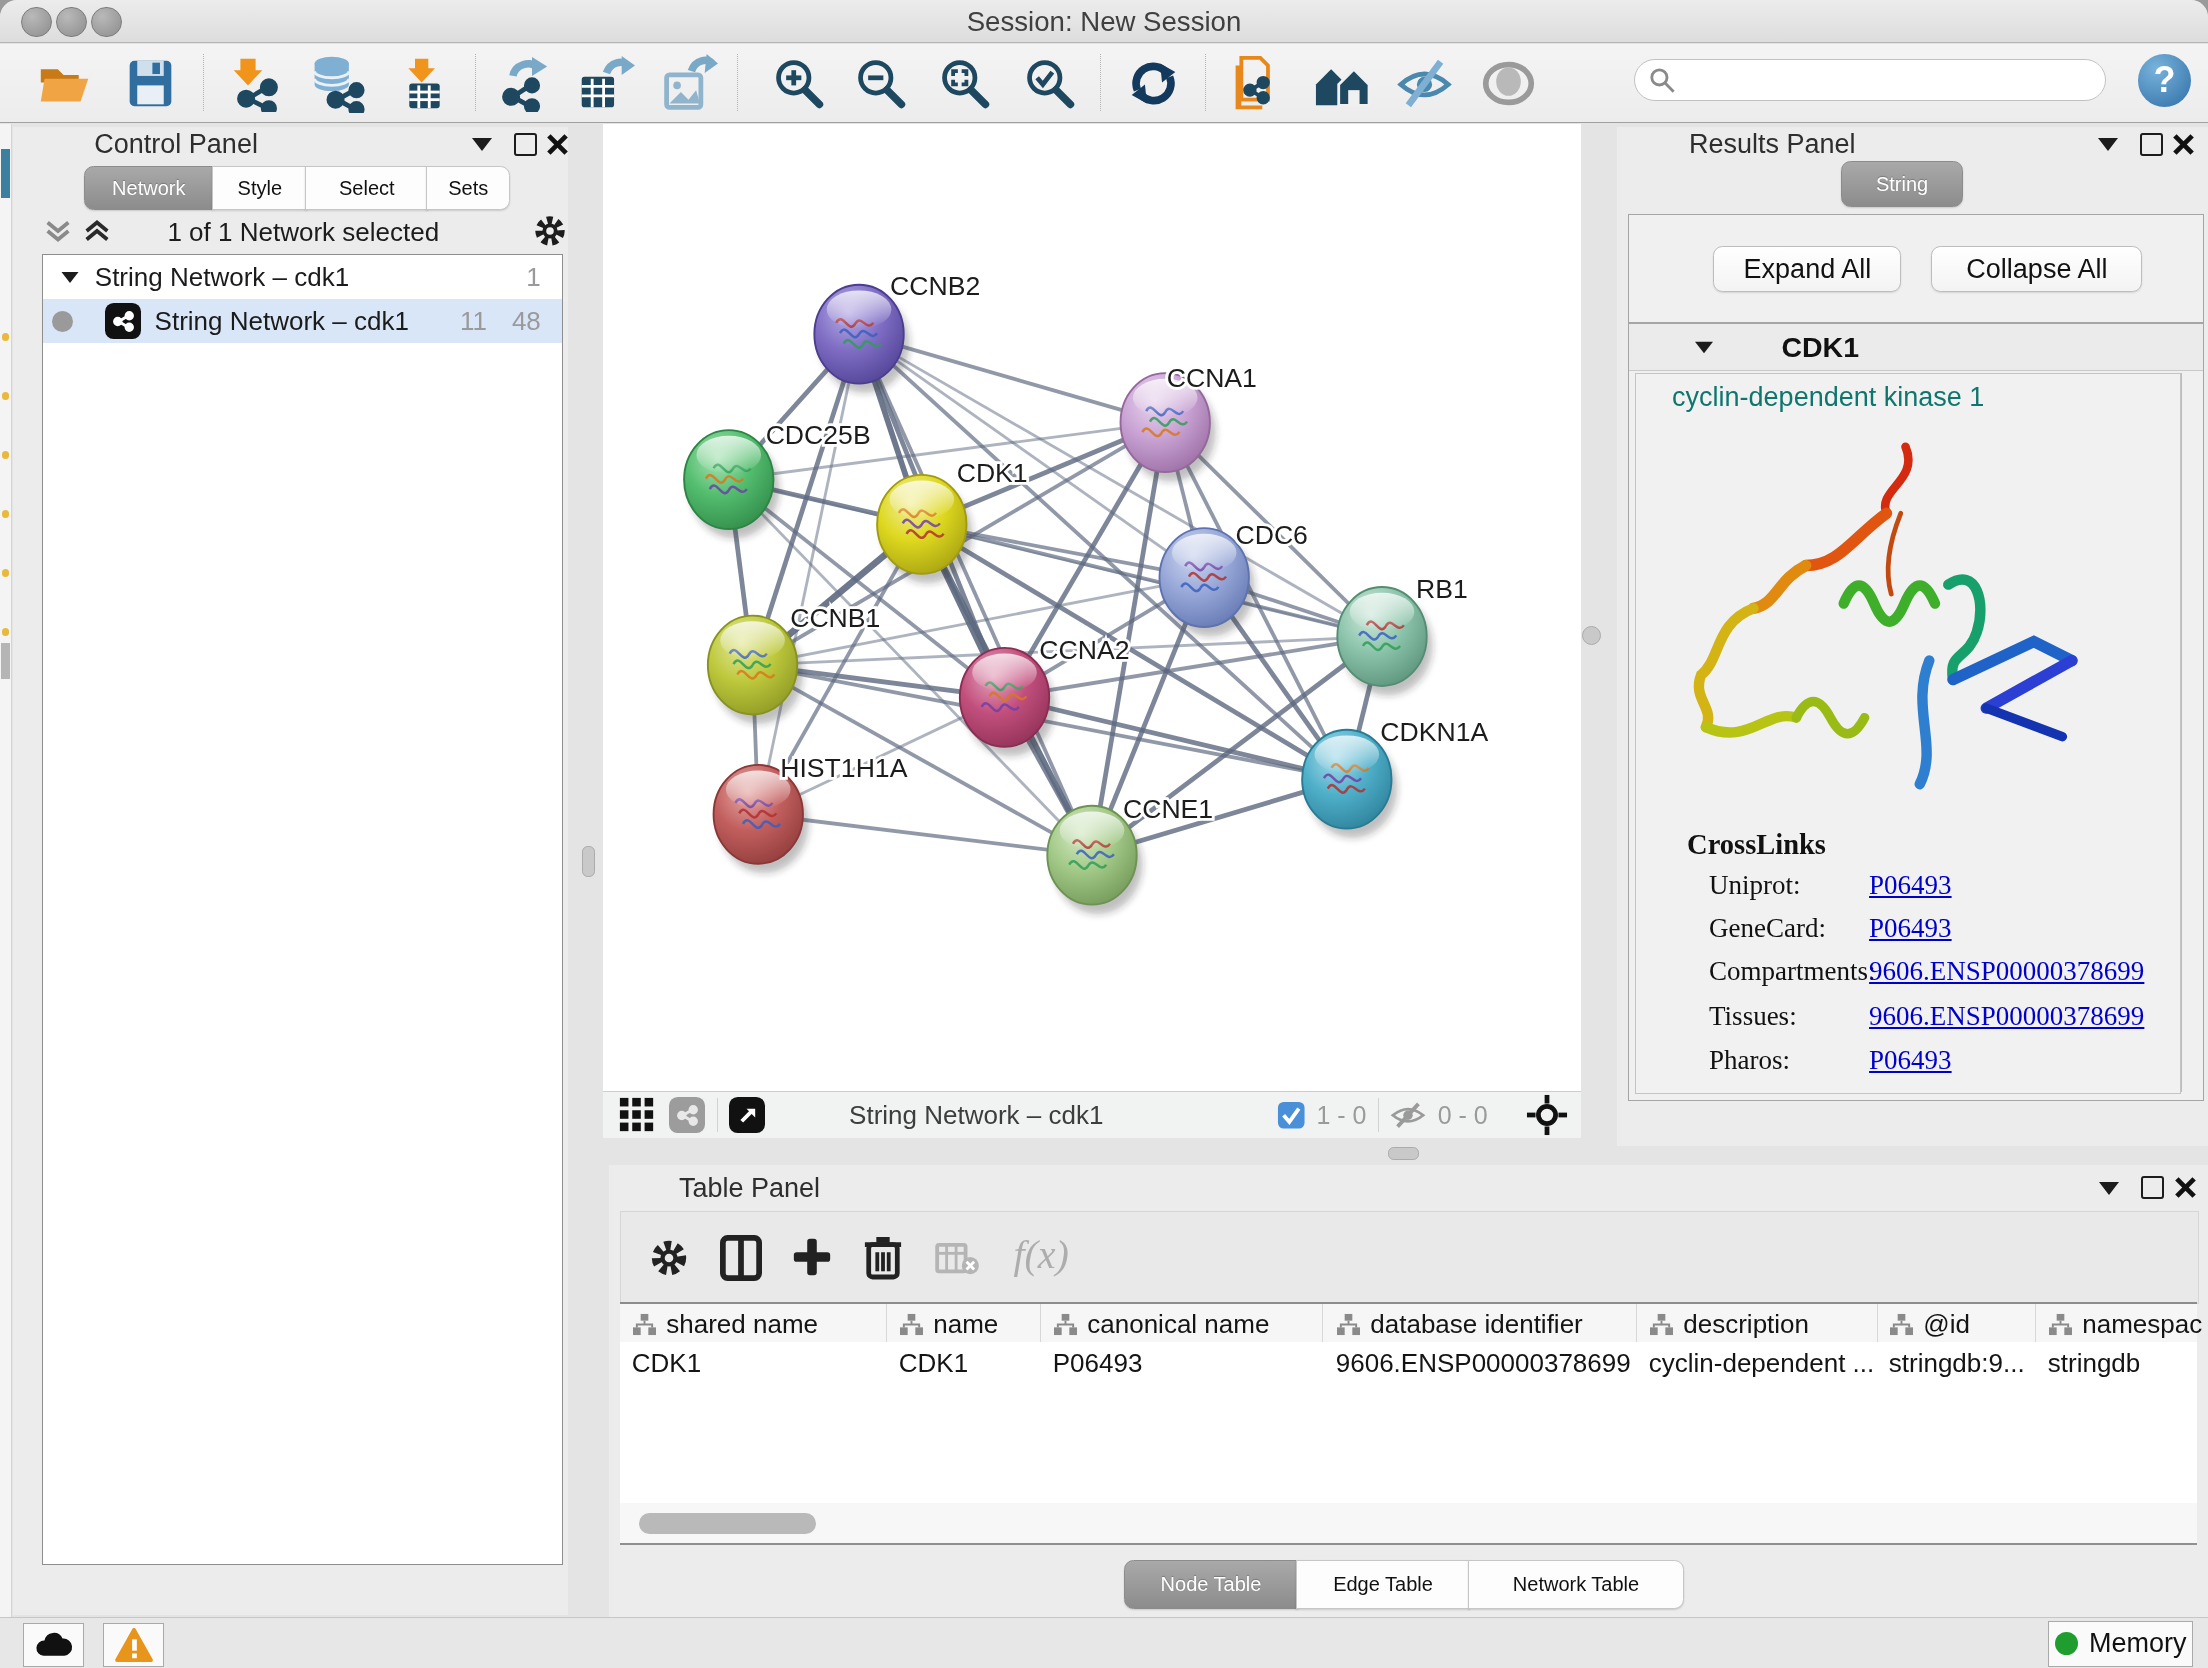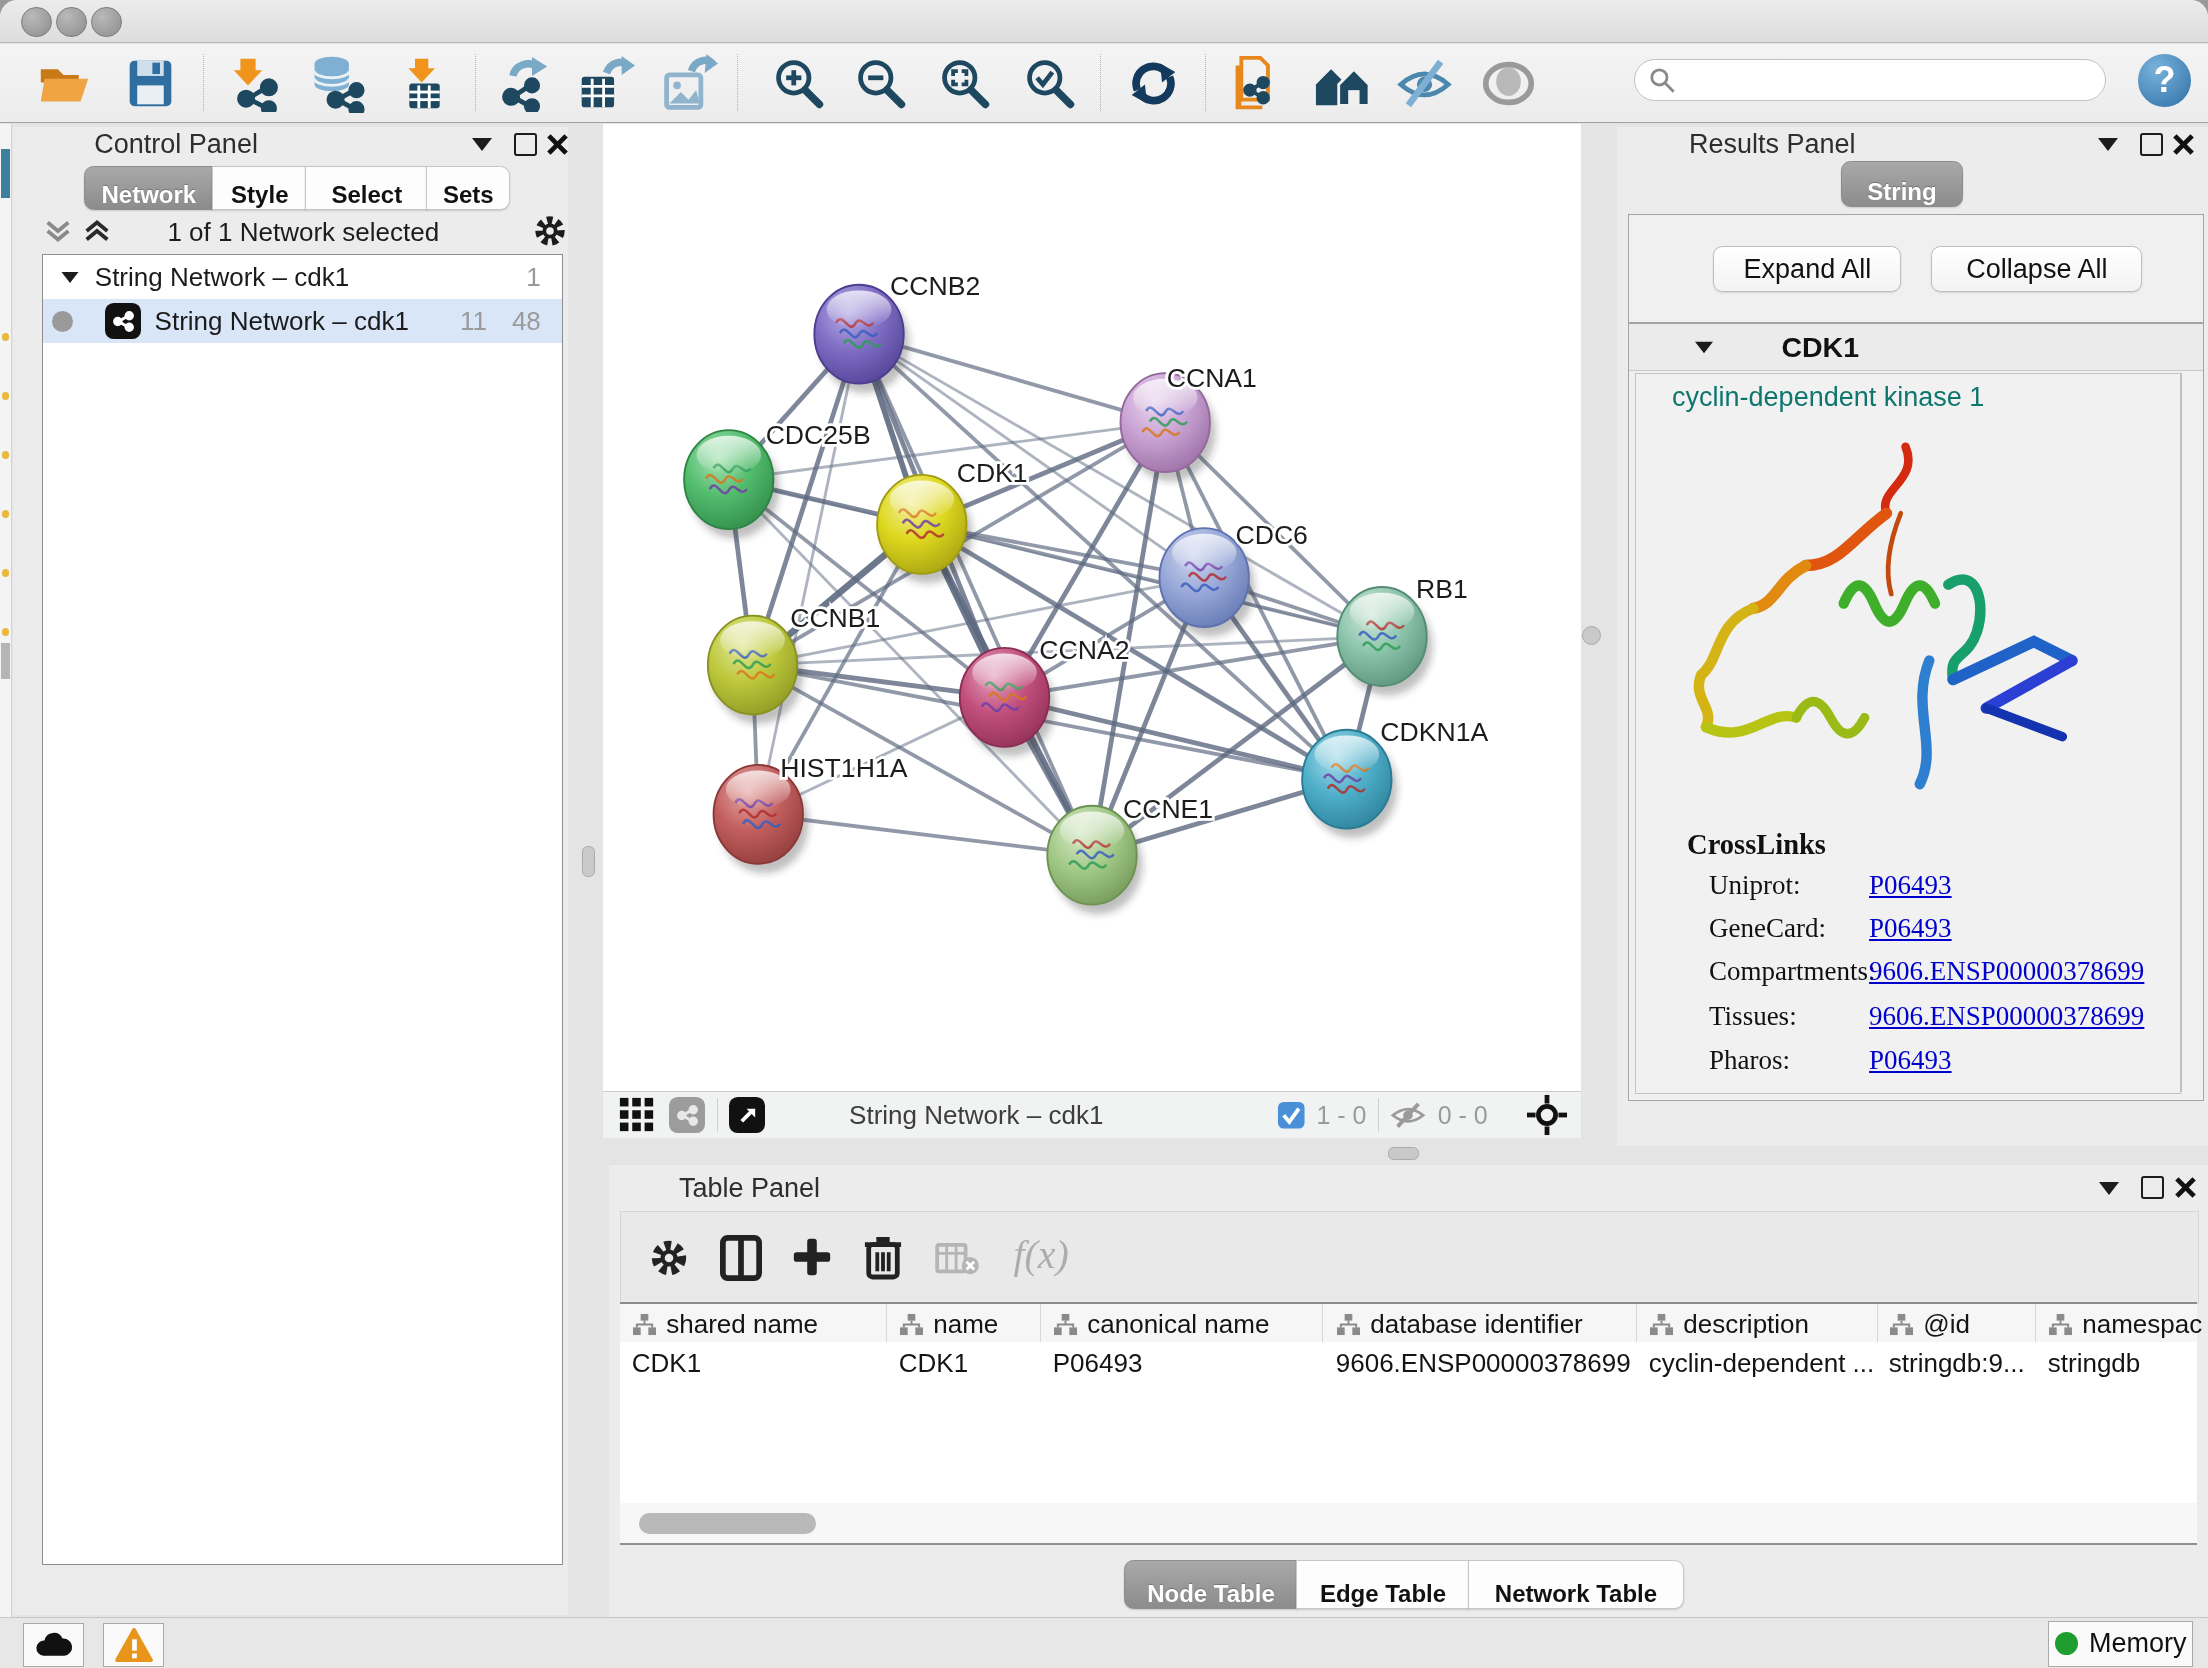--- a/index.html
+++ b/index.html
@@ -13,21 +13,21 @@
   #toolbar{left:0;top:44px;width:2208px;height:78px;background:linear-gradient(#f4f4f4,#ececec);border-bottom:1.9px solid #a0a0a0;}
   .tbtn{position:absolute;top:8.6px;width:61px;height:61px;display:flex;align-items:center;justify-content:center;}
   .tsep{position:absolute;top:9.5px;width:0;height:57px;border-left:1.9px dotted #b3b3b3;}
   #search-box{position:absolute;left:1634px;top:15px;width:472px;height:42px;background:#fff;border:1.9px solid #c2c2c2;border-radius:21px;display:flex;align-items:center;padding-left:13.3px;box-sizing:border-box;}
   #search-input{border:none;outline:none;font-size:25px;flex:1;background:transparent;margin-left:7.6px;font-family:inherit;}
   #help-btn{position:absolute;left:2138px;top:9.5px;width:53px;height:53px;border-radius:50%;background:radial-gradient(circle at 35% 28%,#79b3dc,#2f6fa6);color:#fff;font-size:36px;font-weight:bold;display:flex;align-items:center;justify-content:center;}
   
   .panel-title{font-size:27px;color:#2e2e2e;}
   .tri-down{width:0;height:0;border-left:10.5px solid transparent;border-right:10.5px solid transparent;border-top:13.3px solid #1c1c1c;display:inline-block;}
   .sq-btn{width:19px;height:19px;border:2.9px solid #1c1c1c;border-radius:2.9px;display:inline-block;}
-  .tab{position:absolute;display:flex;align-items:flex-end;justify-content:center;font-size:24px;background:#fdfdfd;border:1px solid #c6c6c6;color:#111;box-shadow:0 1px 1.9px rgba(0,0,0,.15);font-weight:bold;}
+  .tab{position:absolute;display:flex;align-items:center;justify-content:center;font-size:20px;background:#fdfdfd;border:1px solid #c6c6c6;color:#111;box-shadow:0 1px 1.9px rgba(0,0,0,.15);}
   .tab.sel{background:linear-gradient(#a9a9a9,#8c8c8c);color:#fff;border-color:#8c8c8c;text-shadow:0 -1px 1px rgba(0,0,0,.25);}
   
   #cp{left:13.3px;top:127px;width:555px;height:1488px;background:#ececec;}
   #cp-tree{position:absolute;left:28.5px;top:127px;width:521px;height:1311px;background:#fff;border:1.9px solid #8e8e8e;box-sizing:border-box;}
   .tree-row{position:relative;height:44px;display:flex;align-items:center;font-size:26px;color:#1b1b1b;}
   .tree-row .cnt{color:#9a9a9a;}
   #tree-child{background:#d9e6f8;}
   .share-badge{width:36px;height:36px;border-radius:8.6px;background:#111;display:flex;align-items:center;justify-content:center;}
   
   #canvas{left:603px;top:124px;width:978px;height:967px;background:#fff;}
@@ -63,20 +63,21 @@
 </style>
 </head>
 <body>
 
 <div id="app">
 
   <div id="titlebar" class="abs">
     <div class="tlight" style="left:21px"></div>
     <div class="tlight" style="left:56px"></div>
     <div class="tlight" style="left:91px"></div>
+    <div id="win-title">Session: New Session</div>
   </div>
 
   <div id="toolbar" class="abs">
     <div class="tbtn" style="left:34px">
       <svg width="55" height="55" viewBox="0 0 58 58">
           <path d="M4 14 h18 l6 6 h16 v8 H4z" fill="#c87a16"></path>
           <path d="M8 24 h46 l-8 24 H4z" fill="#f0a443"></path>
         </svg>
     </div>
     <div class="tbtn" style="left:120px">

